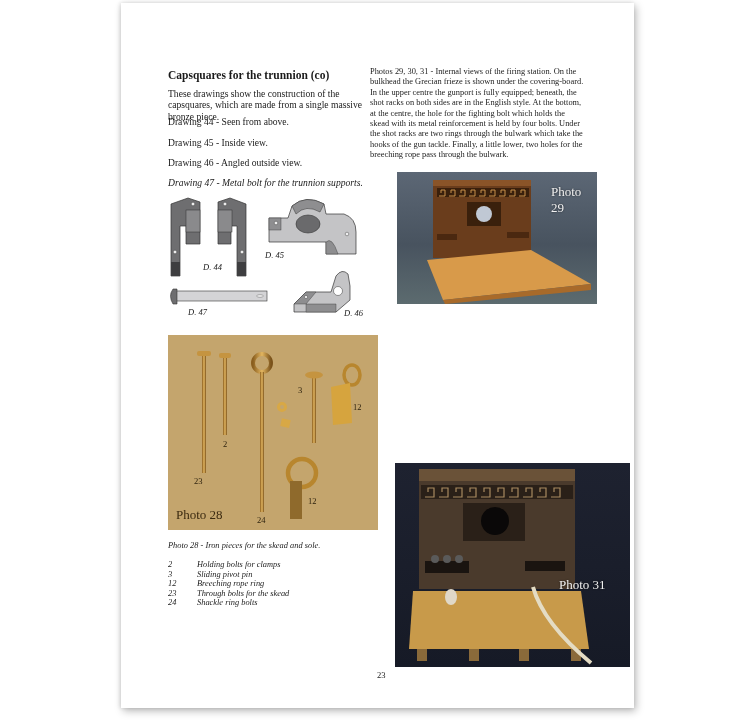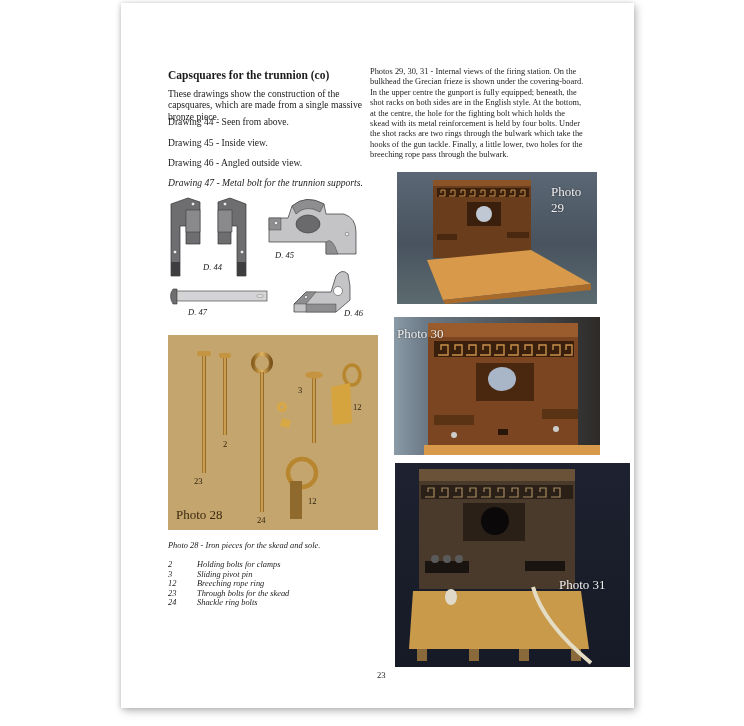--- a/index.html
+++ b/index.html
@@ -80,21 +80,21 @@
       <path d="M128,108 L140,96 L150,96 L140,108 Z" fill="#8e8e90" stroke="#333" stroke-width="0.4"></path>
       <path d="M140,108 L170,108 L170,116 L140,116 Z" fill="#8e8e90" stroke="#333" stroke-width="0.4"></path>
       <circle cx="172" cy="95" r="4.5" fill="#fff" stroke="#333" stroke-width="0.5"></circle>
       <circle cx="140" cy="101" r="1.6" fill="#eee" stroke="#333" stroke-width="0.4"></circle>
 
       <rect x="9" y="95" width="92" height="10" fill="#d4d4d6" stroke="#333" stroke-width="0.6"></rect>
       <path d="M7,93 Q2,100 7,108 L11,108 L11,93 Z" fill="#6e6e70" stroke="#333" stroke-width="0.6"></path>
       <ellipse cx="94" cy="100" rx="3.5" ry="1.2" fill="#fff" stroke="#333" stroke-width="0.4"></ellipse>
     </svg>
     <span class="dlabel" style="left:37px; top:66px;">D. 44</span>
-    <span class="dlabel" style="left:109px; top:54px;">D. 45</span>
+    <span class="dlabel" style="left:99px; top:54px;">D. 45</span>
     <span class="dlabel" style="left:178px; top:112px;">D. 46</span>
     <span class="dlabel" style="left:22px; top:111px;">D. 47</span>
   </div>
 
   <div class="photo p28">
     <svg width="210" height="195" viewBox="0 0 210 195">
       <defs>
         <linearGradient id="brass" x1="0" x2="1">
           <stop offset="0" stop-color="#8a5e1e"></stop>
             <stop offset="0.5" stop-color="#e2b560"></stop>
@@ -169,37 +169,20 @@
       <rect x="70" y="30" width="34" height="24" fill="#3a200c"></rect>
       <circle cx="87" cy="42" r="8" fill="#c0c8d4"></circle>
       <rect x="40" y="62" width="20" height="6" fill="#4a2810"></rect>
       <rect x="110" y="60" width="22" height="6" fill="#4a2810"></rect>
       <path d="M30,88 L134,78 L194,112 L46,128 Z" fill="#d89a4a"></path>
       <path d="M46,128 L194,112 L194,118 L48,132 Z" fill="#a86a2a"></path>
     </svg>
     <span class="photo-label" style="left:154px; top:12px;">Photo 29</span>
   </div>
 
-  <div class="photo p30">
-    <svg width="206" height="138" viewBox="0 0 206 138">
-      <rect x="34" y="6" width="150" height="132" fill="#7a4520"></rect>
-      <rect x="34" y="6" width="150" height="14" fill="#9a5c2c"></rect>
-      <rect x="40" y="24" width="140" height="16" fill="#3a200c"></rect>
-      <path d="M44,38 h10 v-10 h-7 v5 M58,38 h10 v-10 h-7 v5 M72,38 h10 v-10 h-7 v5 M86,38 h10 v-10 h-7 v5 M100,38 h10 v-10 h-7 v5 M114,38 h10 v-10 h-7 v5 M128,38 h10 v-10 h-7 v5 M142,38 h10 v-10 h-7 v5 M156,38 h10 v-10 h-7 v5 M170,38 h8 v-10 h-6 v5" stroke="#c8904a" stroke-width="1.4" fill="none"></path>
-      <rect x="82" y="46" width="58" height="38" fill="#4a2810"></rect>
-      <ellipse cx="108" cy="62" rx="14" ry="12" fill="#a8b6c8"></ellipse>
-      <rect x="40" y="98" width="40" height="10" fill="#5a3214"></rect>
-      <rect x="148" y="92" width="36" height="10" fill="#5a3214"></rect>
-      <circle cx="60" cy="118" r="3" fill="#ccc"></circle>
-      <circle cx="162" cy="112" r="3" fill="#ccc"></circle>
-      <rect x="104" y="112" width="10" height="6" fill="#2a1608"></rect>
-      <rect x="30" y="128" width="176" height="10" fill="#d89a4a"></rect>
-    </svg>
-    <span class="photo-label" style="left:3px; top:9px;">Photo 30</span>
-  </div>
 
   <div class="photo p31">
     <svg width="203" height="204" viewBox="0 0 203 204">
       <rect x="24" y="6" width="156" height="120" fill="#4a3a2c"></rect>
       <rect x="24" y="6" width="156" height="12" fill="#6a5238"></rect>
       <rect x="26" y="22" width="152" height="14" fill="#2a2018"></rect>
       <path d="M30,34 h9 v-9 h-6 v4 M44,34 h9 v-9 h-6 v4 M58,34 h9 v-9 h-6 v4 M72,34 h9 v-9 h-6 v4 M86,34 h9 v-9 h-6 v4 M100,34 h9 v-9 h-6 v4 M114,34 h9 v-9 h-6 v4 M128,34 h9 v-9 h-6 v4 M142,34 h9 v-9 h-6 v4 M156,34 h9 v-9 h-6 v4" stroke="#a88a60" stroke-width="1.2" fill="none"></path>
       <rect x="68" y="40" width="62" height="38" fill="#2a2018"></rect>
       <circle cx="100" cy="58" r="14" fill="#0a0808"></circle>
       <rect x="30" y="98" width="44" height="12" fill="#1a1410"></rect>

